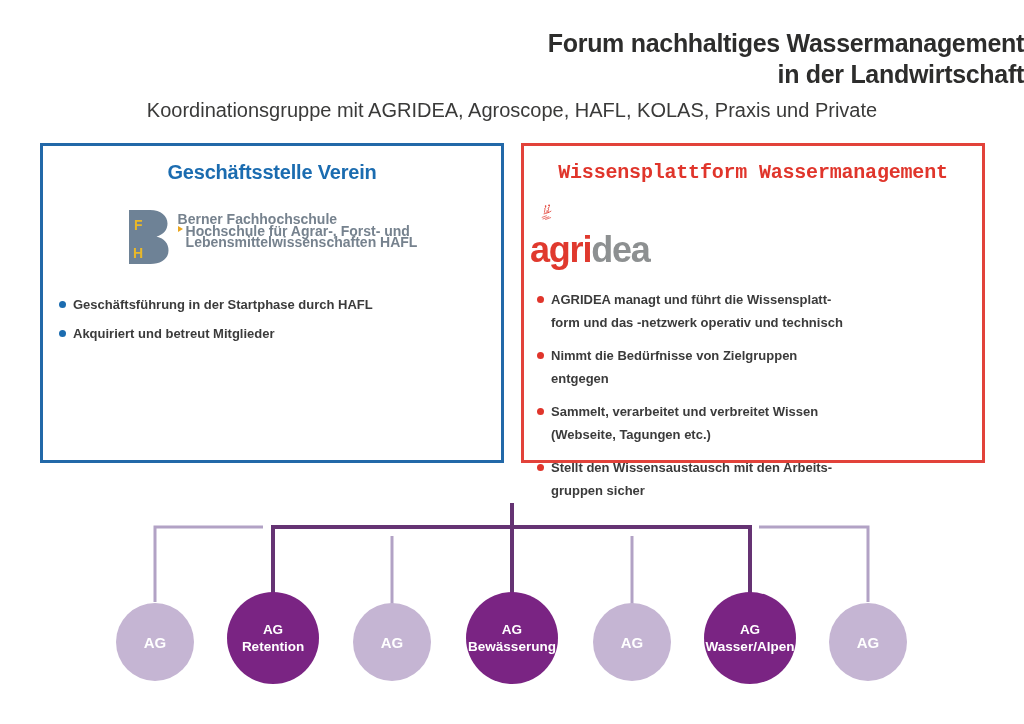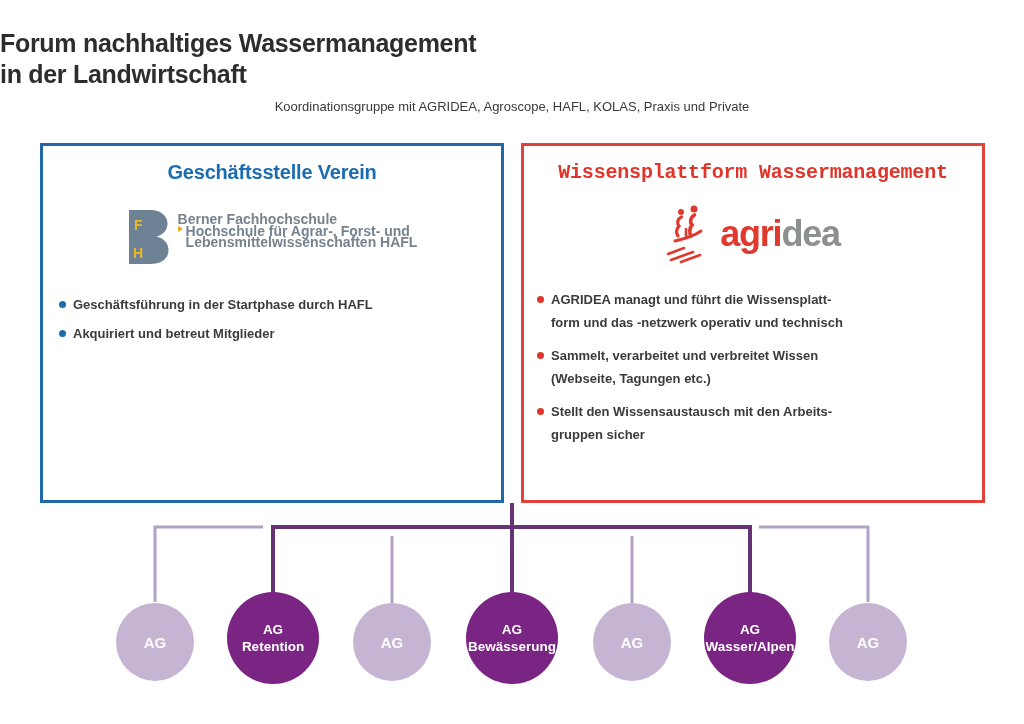--- a/index.html
+++ b/index.html
@@ -2,42 +2,42 @@
 <html><head>
 <meta charset="utf-8">
 <style>
   html,body{margin:0;padding:0;background:#ffffff;}
   .page{
     position:relative;width:1024px;height:724px;background:#ffffff;
     font-family:"Liberation Sans",sans-serif;overflow:hidden;
   }
   
   .title{
-    position:absolute;top:28px;left:0;width:100%;text-align:left;
+    position:absolute;top:28px;left:0;width:100%;text-align:right;
     font-size:25px;line-height:31px;font-weight:bold;color:#2d2d2c;letter-spacing:-0.3px;
   }
   .subtitle{
     position:absolute;top:99px;left:0;width:100%;text-align:center;
-    font-size:13px;color:#3a3a39;
+    font-size:20px;color:#3a3a39;
   }
   
-  .box{position:absolute;top:143px;width:464px;height:360px;background:#fff;box-sizing:border-box;z-index:2;}
+  .box{position:absolute;top:143px;width:464px;height:320px;background:#fff;box-sizing:border-box;z-index:2;}
   .box.left{left:40px;border:3px solid #2268a8;}
   .box.right{left:521px;border:3px solid #e2423a;}
   .box-title{margin-top:15px;text-align:center;font-size:20px;font-weight:bold;letter-spacing:-0.2px;}
   .box.left .box-title{color:#1b6cb0;}
   .box.right .box-title{color:#e0352b;font-family:Liberation Mono, monospace;}
   
   .bfh-logo{margin-top:25px;display:flex;justify-content:center;align-items:flex-start;height:58px;}
   .bfh-text{margin-left:9px;padding-top:5px;font-size:14px;line-height:11.5px;font-weight:bold;color:#76828e;}
   .bfh-line2{display:flex;align-items:flex-start;}
   .bfh-arrow{width:0;height:0;border-left:5px solid #eaa61f;border-top:3.5px solid transparent;border-bottom:3.5px solid transparent;margin-right:3px;}
   .bfh-line3{padding-left:8px;}
   
-  .agridea-logo{margin-top:20px;display:flex;justify-content:center;align-items:flex-start;height:64px;}
+  .agridea-logo{margin-top:20px;display:flex;justify-content:center;align-items:flex-start;height:64px;flex-direction:column;}
   .agridea-word{font-size:36px;font-weight:bold;letter-spacing:-1.2px;line-height:1;margin-top:12px;margin-left:6px;}
   .agridea-word .red{color:#e0392e;}
   .agridea-word .gray{color:#8d9091;}
   
   .bullets{list-style:none;margin:0;padding:0;font-size:13px;font-weight:bold;color:#3b3b3b;}
   .box.left  .bullets{margin-top:26px;padding-left:15px;padding-right:8px;}
   .box.right .bullets{margin-top:20px;padding-left:12px;padding-right:20px;}
   .bullets li{position:relative;padding-left:15px;white-space:pre-line;line-height:23px;}
   .box.left  .bullets li{margin-bottom:6px;line-height:23px;}
   .box.right .bullets li{margin-bottom:10px;}
@@ -126,20 +126,22 @@
         </g>
       </svg>
       <div class="agridea-word">
         <span class="red">agri</span><span class="gray">dea</span>
       </div>
     </div>
 
     <ul class="bullets">
       <li>AGRIDEA managt und führt die Wissensplatt-
 form und das -netzwerk operativ und technisch</li>
+      <li>Nimmt die Bedürfnisse von Zielgruppen
+entgegen</li>
       <li>Sammelt, verarbeitet und verbreitet Wissen
 (Webseite, Tagungen etc.)</li>
       <li>Stellt den Wissensaustausch mit den Arbeits-
 gruppen sicher</li>
     </ul>
   </div>
 
   <div class="ag light c1">AG</div>
   <div class="ag dark  c2">AG
 Retention</div>

